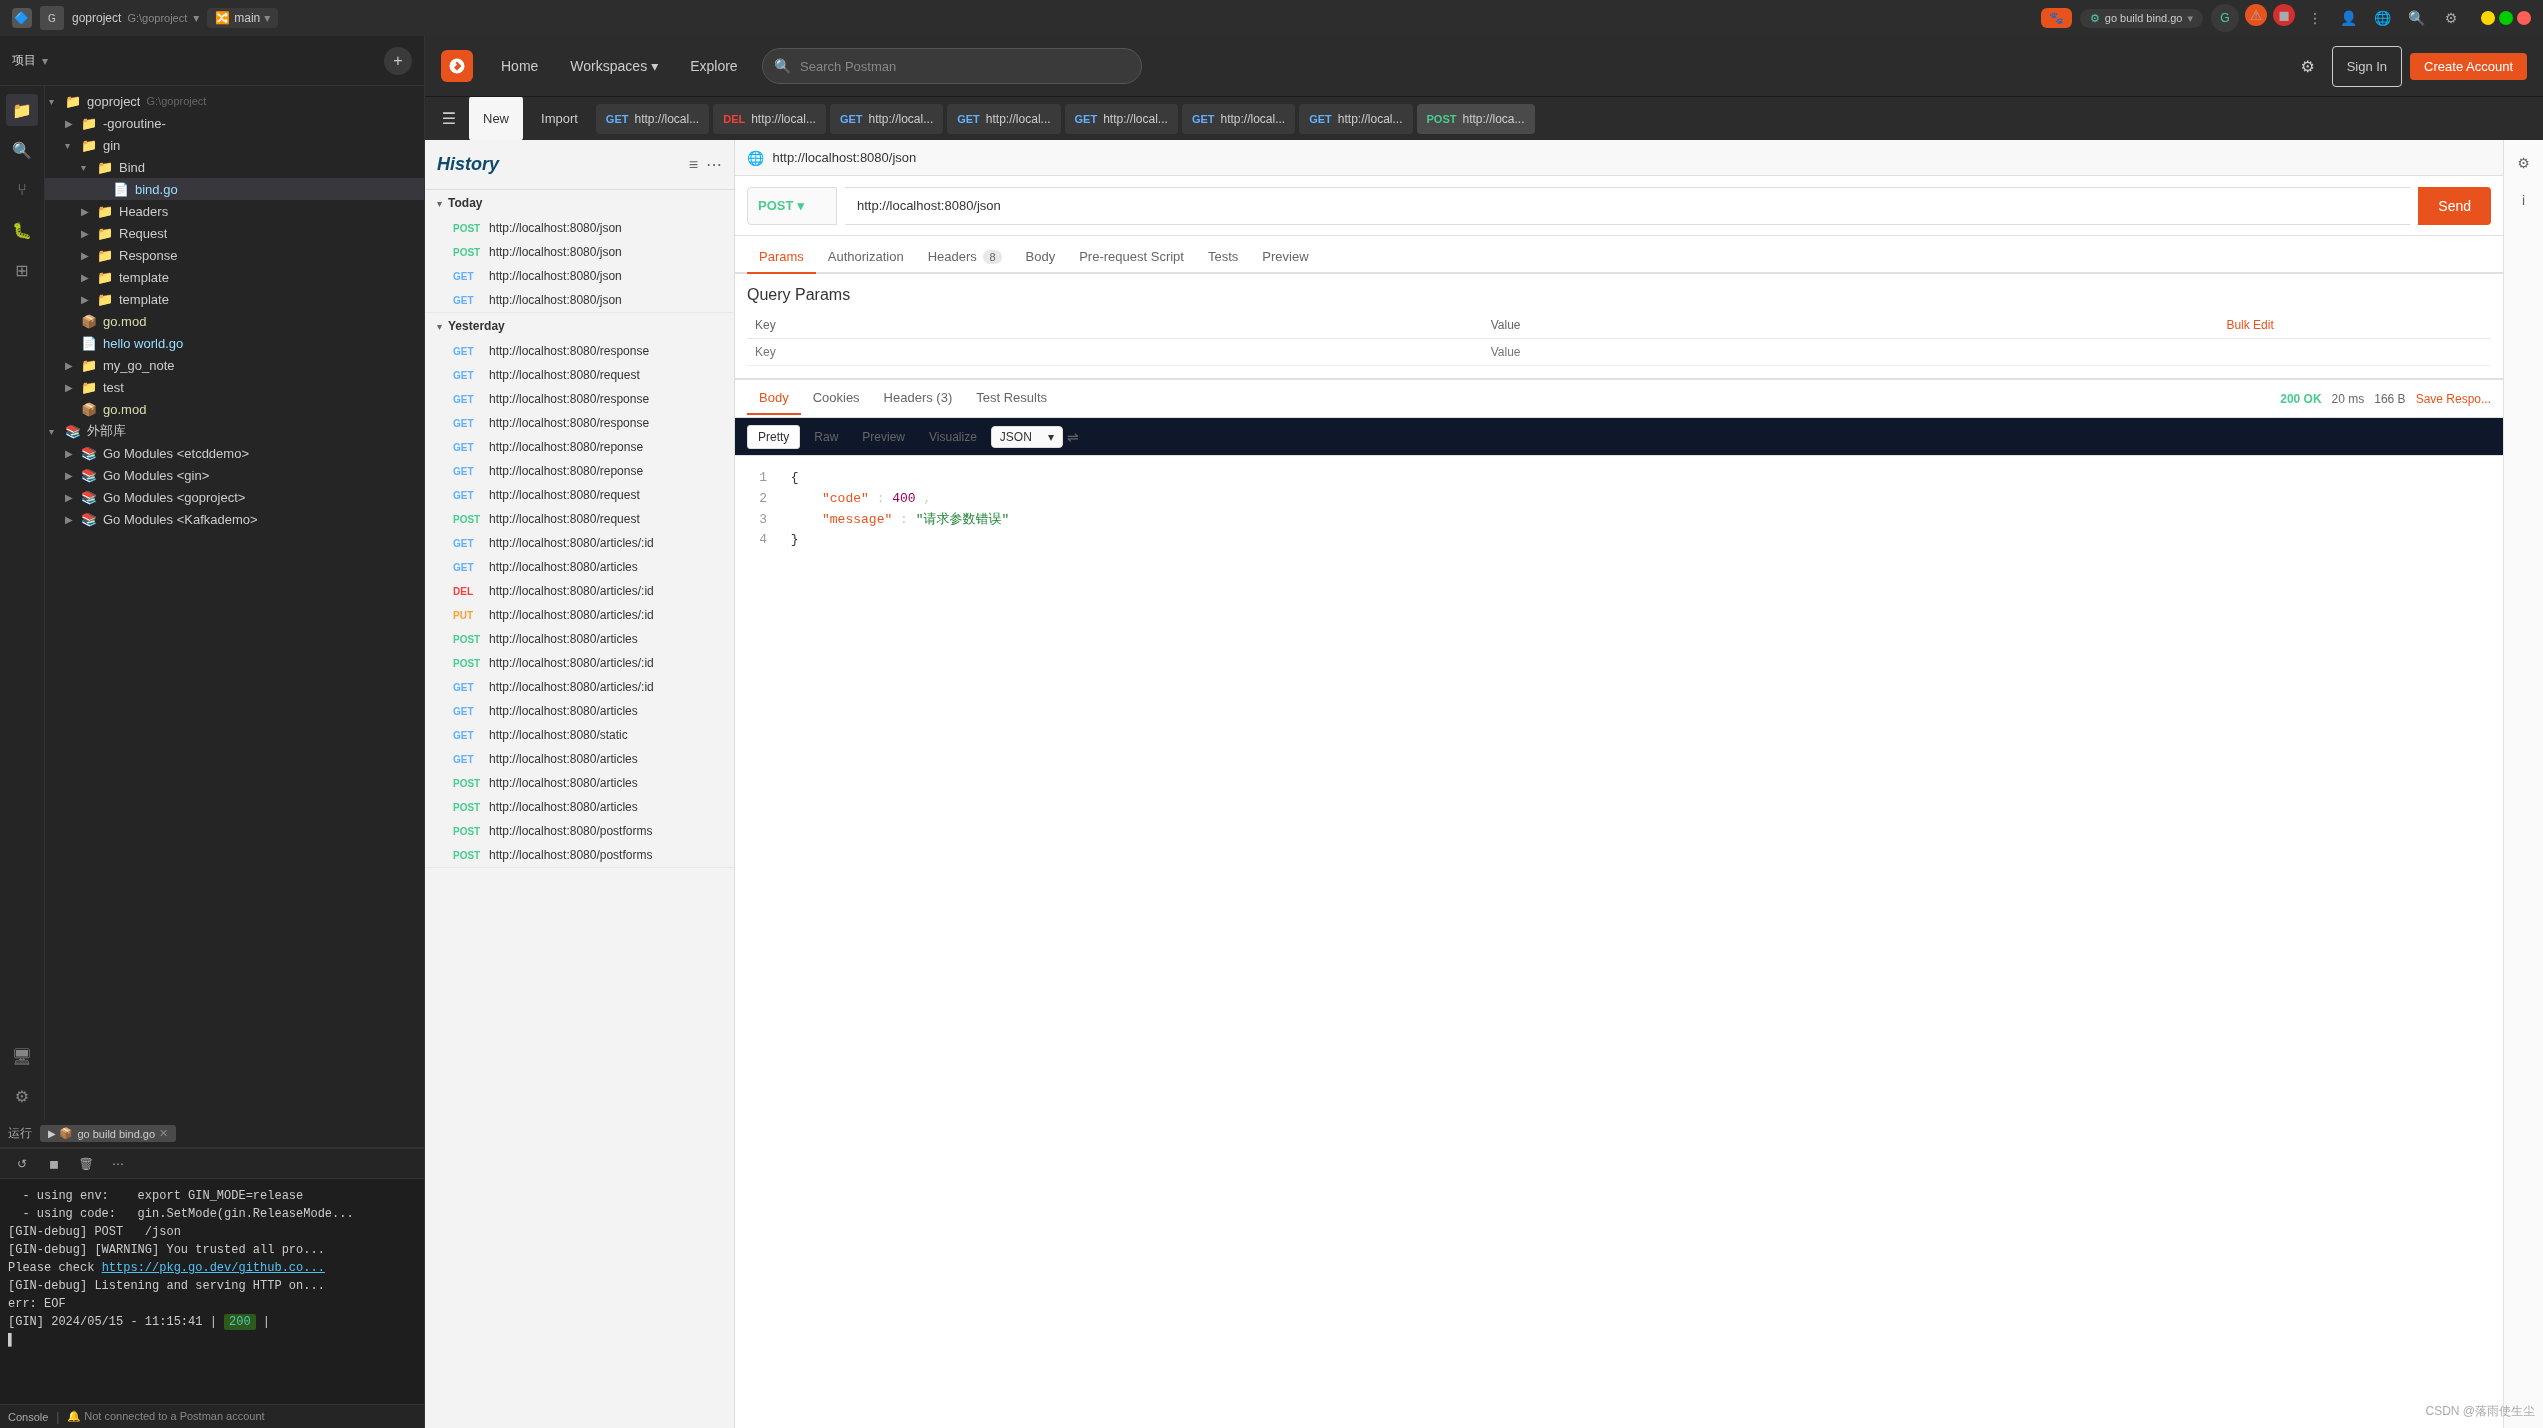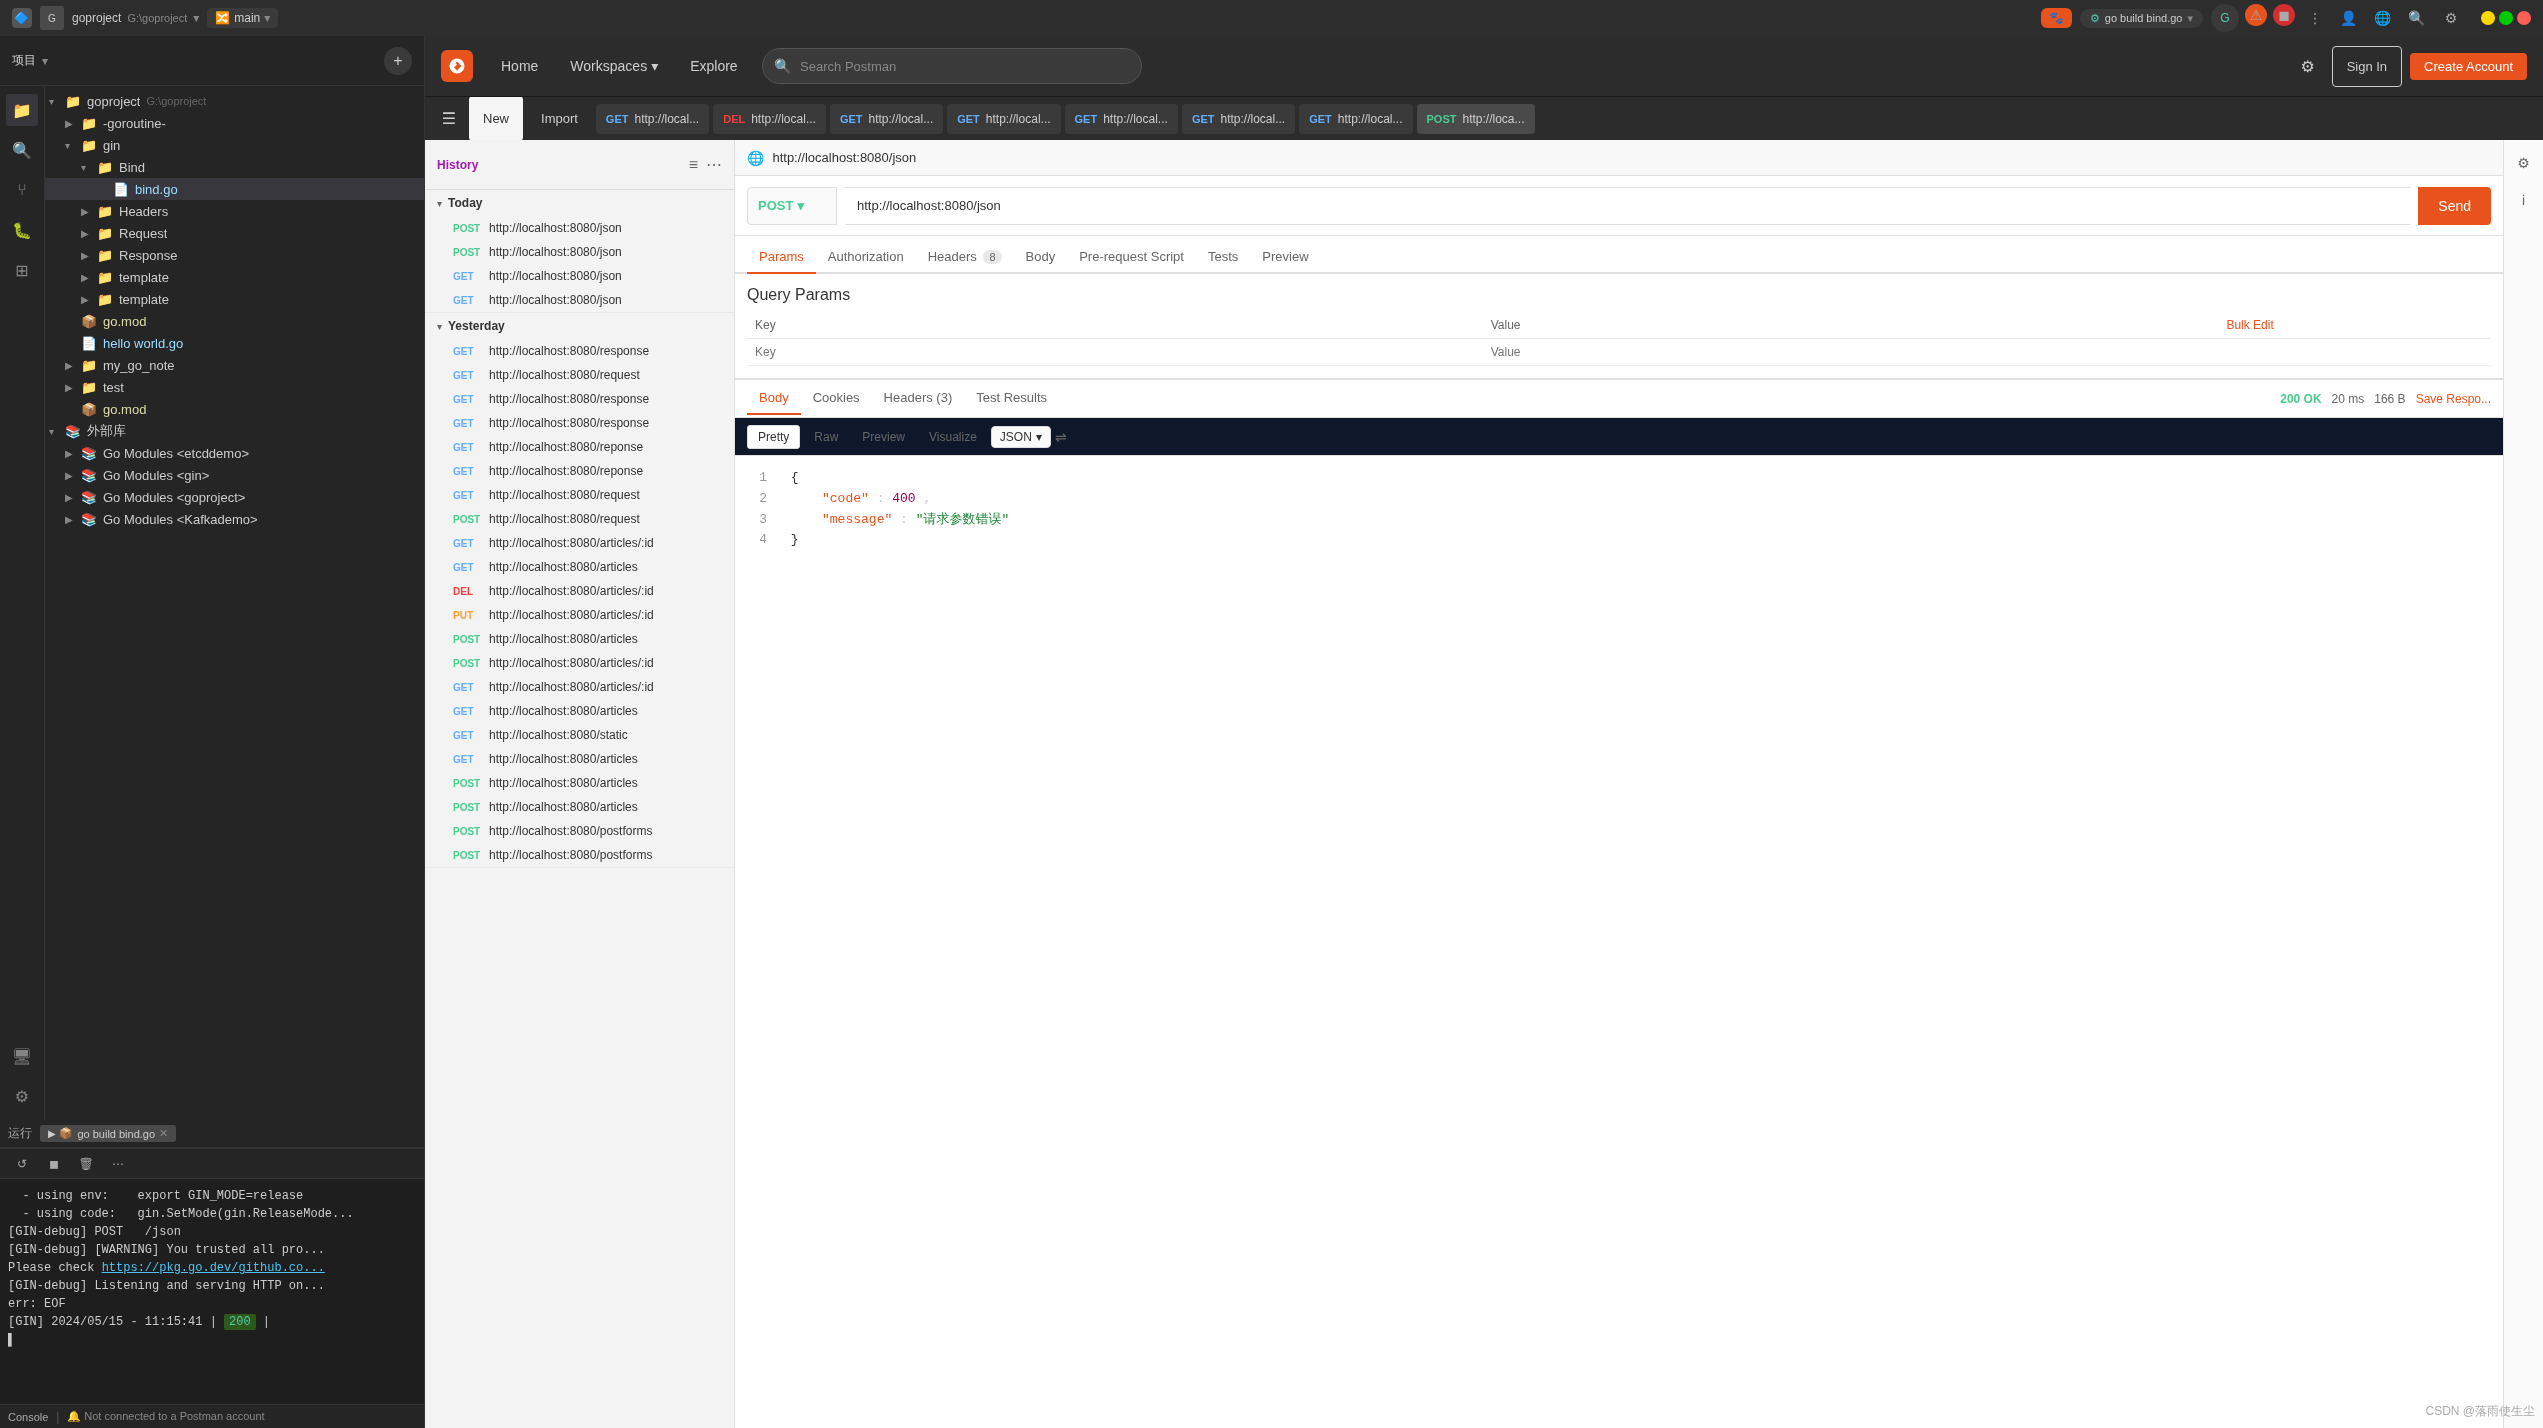--- a/index.html
+++ b/index.html
@@ -87,21 +87,21 @@
     .tab-method.post { color: #49cc90; }
     .tab-method.del { color: #f93e3e; }
     .tab-url { overflow: hidden; text-overflow: ellipsis; font-size: 12px; }
 
     
     .postman-content { flex: 1; display: flex; overflow: hidden; }
 
     
     .history-sidebar { width: 310px; background: #f3f3f3; border-right: 1px solid #ddd; display: flex; flex-direction: column; flex-shrink: 0; }
     .history-header { height: 50px; display: flex; align-items: center; padding: 0 12px; gap: 8px; border-bottom: 1px solid #ddd; }
-    .history-title { font-size: 12px; font-weight: 600; color: #a21caf; flex: 1; }
+    .history-title { font-size: 18px; font-weight: 600; color: #0c4a6e; flex: 1; font-style: italic; }
     .history-filter-btn { background: transparent; border: none; cursor: pointer; color: #666; font-size: 16px; }
     .history-list { flex: 1; overflow-y: auto; }
     .history-list::-webkit-scrollbar { width: 6px; }
     .history-list::-webkit-scrollbar-track { background: #f3f3f3; }
     .history-list::-webkit-scrollbar-thumb { background: #ccc; border-radius: 3px; }
     .history-group { border-bottom: 1px solid #e8e8e8; }
     .history-group-header { display: flex; align-items: center; padding: 6px 12px; cursor: pointer; background: #f3f3f3; }
     .history-group-chevron { font-size: 10px; color: #666; margin-right: 6px; }
     .history-group-title { font-size: 12px; font-weight: 600; color: #333; }
     .history-item { display: flex; align-items: center; padding: 5px 12px 5px 28px; cursor: pointer; gap: 6px; }
@@ -145,21 +145,21 @@
     .resp-tab.active { color: #e8531d; border-bottom-color: #e8531d; }
     .resp-status { margin-left: auto; display: flex; align-items: center; gap: 10px; font-size: 12px; }
     .status-ok { color: #49cc90; font-weight: 600; }
     .resp-time { color: #666; }
     .resp-size { color: #666; }
     .save-resp { color: #e8531d; font-size: 12px; cursor: pointer; white-space: nowrap; }
 
     .response-toolbar { height: 38px; background: #0f172a; border-bottom: 1px solid #e0e0e0; display: flex; align-items: center; padding: 0 12px; gap: 4px; flex-shrink: 0; }
     .resp-view-btn { padding: 4px 10px; font-size: 12px; color: #666; cursor: pointer; border-radius: 3px; border: none; background: transparent; }
     .resp-view-btn.active { background: #fff; border: 1px solid #ddd; color: #333; font-weight: 500; }
-    .json-select { background: #fafafa; border: 1px solid #ddd; border-radius: 4px; padding: 3px 8px; font-size: 12px; color: #333; cursor: pointer; display: flex; align-items: center; gap: 4px; }
+    .json-select { background: #fafafa; border: 1px solid #ddd; border-radius: 4px; padding: 3px 8px; font-size: 12px; color: #333; cursor: pointer; display: flex; align-items: center; gap: 16px; }
     .wrap-btn { background: transparent; border: none; cursor: pointer; color: #666; font-size: 14px; }
 
     .response-body { flex: 1; overflow: auto; padding: 12px; font-family: 'Courier New', monospace; font-size: 13px; line-height: 1.6; }
     .response-body::-webkit-scrollbar { width: 6px; }
     .response-body::-webkit-scrollbar-track { background: #fafafa; }
     .response-body::-webkit-scrollbar-thumb { background: #ccc; border-radius: 3px; }
     .line-number { color: #999; user-select: none; margin-right: 16px; display: inline-block; min-width: 20px; text-align: right; }
     .json-bracket { color: #333; }
     .json-key { color: #e8531d; }
     .json-number { color: #905; }

